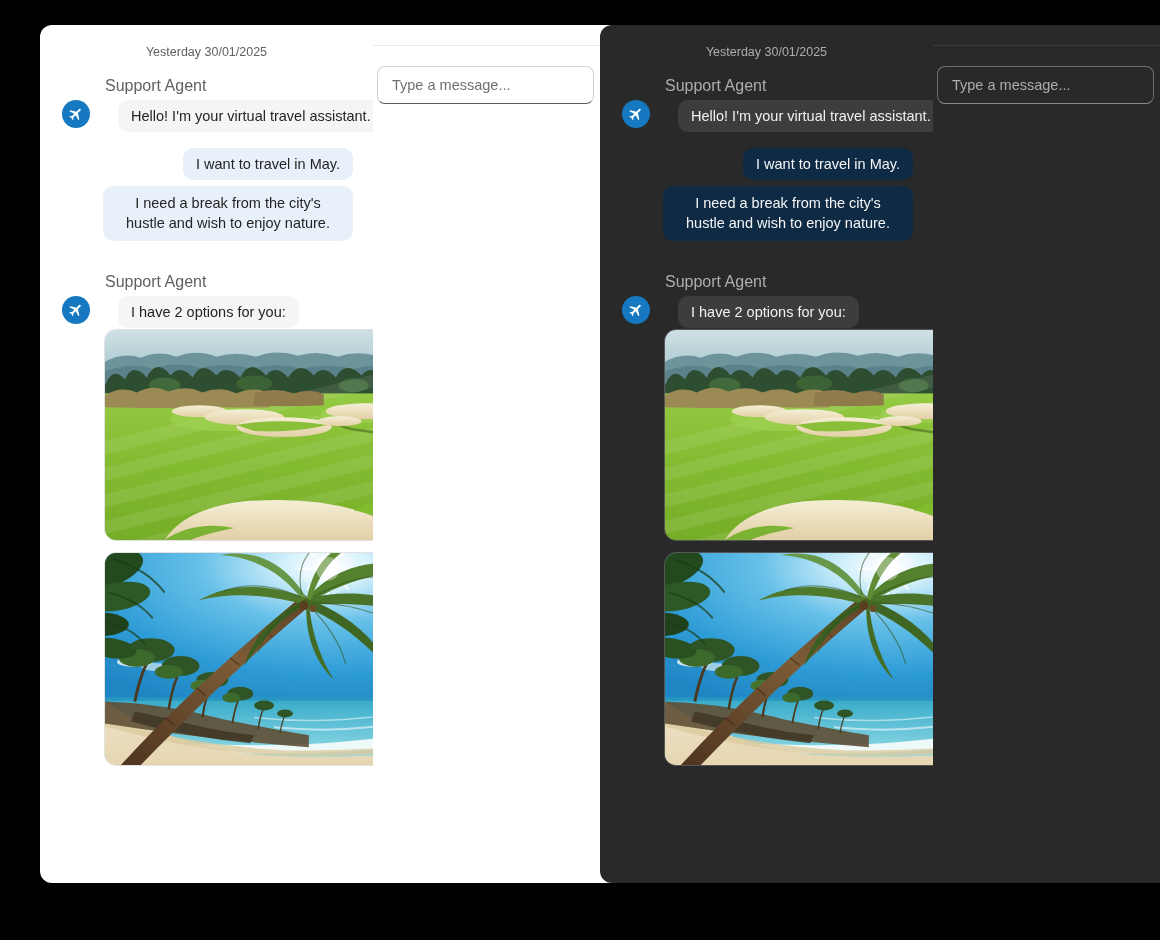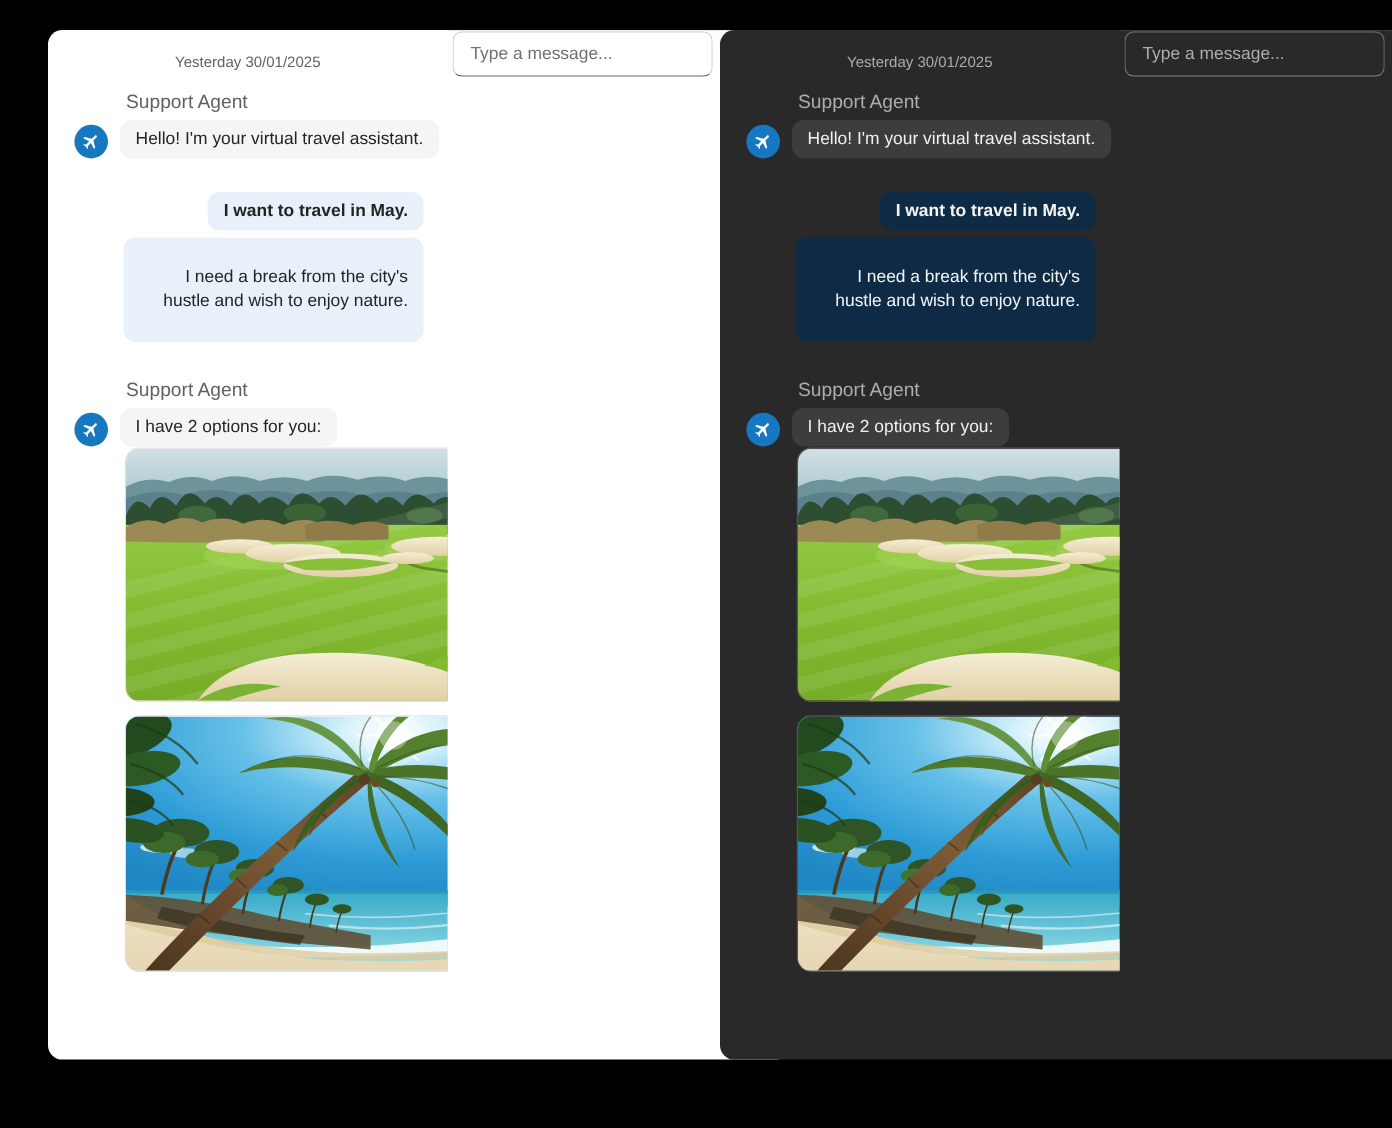--- a/index.html
+++ b/index.html
@@ -15,50 +15,50 @@
 
   .date-sep { text-align:center; font-size:12.5px; height:15px; line-height:15px; margin-bottom:19px; }
   .light .date-sep { color:#616161; }
   .dark  .date-sep { color:#adadad; }
 
   .msg-group { margin-left:2px; }
   .sender-label { margin-left:43px; font-size:16px; height:14px; line-height:14px; margin-bottom:7px; }
   .light .sender-label { color:#616161; }
   .dark  .sender-label { color:#adadad; }
 
-  .agent-row { display:flex; align-items:flex-end; }
+  .agent-row { display:flex; align-items:flex-start;gap:18px; }
   .avatar { width:28px; height:28px; border-radius:50%; background:#1778c2; flex:0 0 28px;
             display:flex; align-items:center; justify-content:center; margin-right:10px; }
   .avatar svg { display:block; }
 
   .bubble { font-size:14.5px; line-height:18px; padding:7px 13px; border-radius:10px;
             display:inline-block; white-space:nowrap; }
   .light .agent-bubble { background:#f5f5f5; color:#242424; }
   .dark  .agent-bubble { background:#3d3d3d; color:#f0f0f0; }
 
   .user-row { display:flex; justify-content:flex-end; }
-  .user-row.first { margin-top:28px;font-weight:bold; }
+  .user-row.first { margin-top:16px; }
   .user-bubble { margin-bottom:6px; }
   .light .user-bubble { background:#e8f1fa; color:#242424; }
   .dark  .user-bubble { background:#0e2a45; color:#f5f5f5; }
-  .user-bubble.multiline { white-space:normal; max-width:250px; line-height:19.5px; padding:24px 13px; text-align:right; }
+  .user-bubble.multiline { white-space:normal; max-width:250px; line-height:19.5px; padding:8px 13px; text-align:center; }
 
   .group-2 { margin-top:28px; }
   .agent-row.with-gap { margin-bottom:1px; }
 
   .photo-attachment { margin-left:42px; width:356px; border-radius:12px; overflow:hidden;
                       margin-bottom:11px; display:block; line-height:0; }
   .light .photo-attachment { border:1px solid #e2e2e2; }
   .dark  .photo-attachment { border:1px solid #565656; }
   .photo-attachment svg { display:block; width:100%; height:100%; }
   .photo-golf  { height:212px; }
   .photo-beach { height:214px; }
 
-  .chat-footer { height:78px; flex:0 0 78px; display:flex; align-items:flex-start;
-                 padding:0 22px 0 4px; }
+  .chat-footer { height:78px; flex:0 0 78px; display:flex; align-items:center;
+                 padding:0 22px 0 4px;margin-top:20px; }
   .light .chat-footer { border-top:1px solid #ebebeb; }
   .dark  .chat-footer { border-top:1px solid #3c3c3c; }
 
   .message-input { flex:1; height:38px; border-radius:8px; padding:0 14px; font-size:14.5px;
                    font-family:"Liberation Sans", sans-serif; outline:none; }
   .light .message-input { background:#fff; border:1px solid #d1d1d1; border-bottom:1px solid #5c5c5c; color:#242424; }
   .light .message-input::placeholder { color:#707070; }
   .dark  .message-input { background:#292929; border:1px solid #6e6e6e; border-bottom:1px solid #8a8a8a; color:#f0f0f0; }
   .dark  .message-input::placeholder  { color:#adadad; }
 

